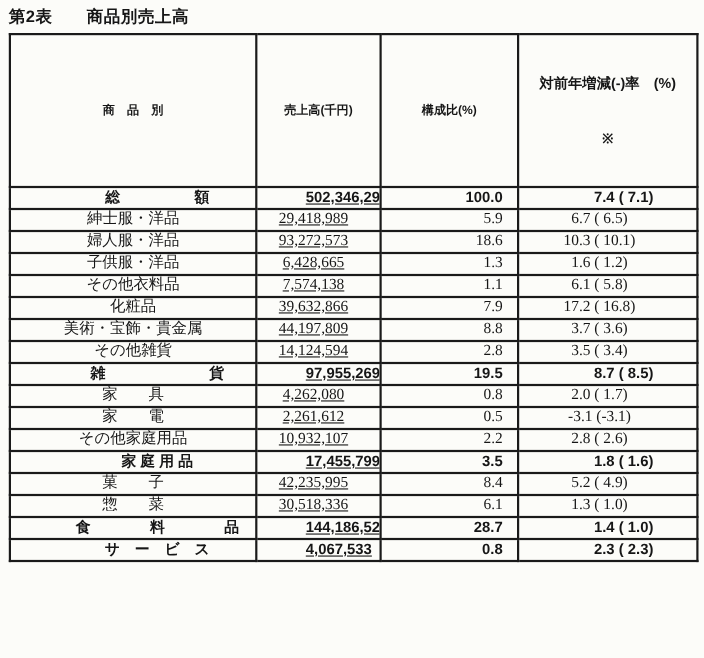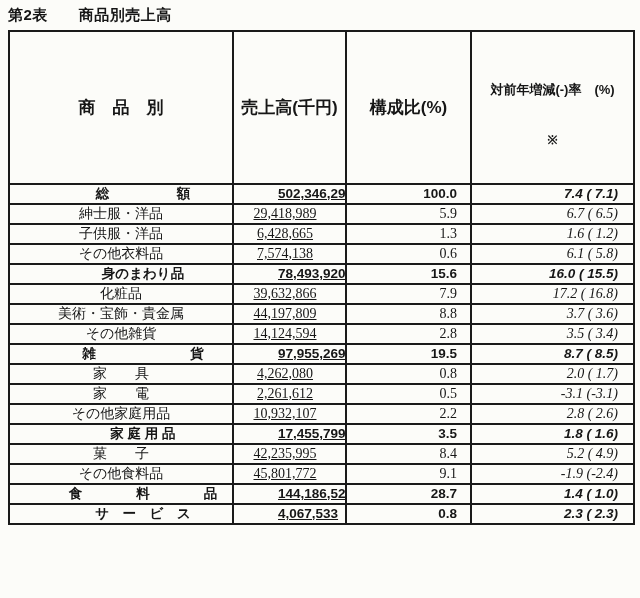--- a/index.html
+++ b/index.html
@@ -37,36 +37,36 @@
     padding: 0;
     overflow: hidden;
   }
   th {
     height: 37px;
     font-weight: 700;
     vertical-align: middle;
     text-align: center;
     white-space: pre;
   }
-  th .h-main { display: block; font-size: 17px; line-height: 16px; }
-  th.h-rate .h-main { font-size: 13px; margin-top: 14px; }
+  th .h-main { display: block; font-size: 11px; line-height: 16px; }
+  th.h-rate .h-main { font-size: 13px; }
   th.h-rate .h-mark { display: block; font-size: 12px; line-height: 13px; }
 
   td {
     height: 18.4px;
     font-size: 14px;
     line-height: 18px;
     vertical-align: middle;
     white-space: pre;
     font-family: "Liberation Serif", serif;
   }
   td.c-label { text-align: center; }
   td.c-sales { text-align: center; padding-right: 9px; text-decoration: underline; }
   td.c-ratio { text-align: right; padding-right: 13px; }
-  td.c-rate  { text-align: right; padding-right: 15px; font-style: italic; }
+  td.c-rate  { text-align: center; padding-right: 15px; }
 
   tr.bold td {
     font-family: "Liberation Sans", sans-serif;
     font-weight: 700;
     font-size: 13.5px;
     padding-left: 44px;
   }
 </style>
 </head>
 <body>
@@ -106,36 +106,36 @@
           <td class="c-ratio">100.0</td>
           <td class="c-rate">7.4 ( 7.1)</td>
         </tr>
         <tr>
           <td class="c-label">紳士服・洋品</td>
           <td class="c-sales">29,418,989</td>
           <td class="c-ratio">5.9</td>
           <td class="c-rate">6.7 ( 6.5)</td>
         </tr>
         <tr>
+          <td class="c-label">婦人服・洋品</td>
+          <td class="c-sales">93,272,573</td>
+          <td class="c-ratio">18.6</td>
+          <td class="c-rate">10.3 ( 10.1)</td>
+        </tr>
+        <tr>
           <td class="c-label">子供服・洋品</td>
           <td class="c-sales">6,428,665</td>
           <td class="c-ratio">1.3</td>
           <td class="c-rate">1.6 ( 1.2)</td>
         </tr>
         <tr>
           <td class="c-label">その他衣料品</td>
           <td class="c-sales">7,574,138</td>
-          <td class="c-ratio">0.6</td>
+          <td class="c-ratio">1.1</td>
           <td class="c-rate">6.1 ( 5.8)</td>
-        </tr>
-        <tr class="bold">
-          <td class="c-label">身のまわり品</td>
-          <td class="c-sales">78,493,920</td>
-          <td class="c-ratio">15.6</td>
-          <td class="c-rate">16.0 ( 15.5)</td>
         </tr>
         <tr>
           <td class="c-label">化粧品</td>
           <td class="c-sales">39,632,866</td>
           <td class="c-ratio">7.9</td>
           <td class="c-rate">17.2 ( 16.8)</td>
         </tr>
         <tr>
           <td class="c-label">美術・宝飾・貴金属</td>
           <td class="c-sales">44,197,809</td>
@@ -178,24 +178,24 @@
           <td class="c-ratio">3.5</td>
           <td class="c-rate">1.8 ( 1.6)</td>
         </tr>
         <tr>
           <td class="c-label">菓　　子</td>
           <td class="c-sales">42,235,995</td>
           <td class="c-ratio">8.4</td>
           <td class="c-rate">5.2 ( 4.9)</td>
         </tr>
         <tr>
-          <td class="c-label">その他食料品</td>
-          <td class="c-sales">45,801,772</td>
-          <td class="c-ratio">9.1</td>
-          <td class="c-rate">-1.9 (-2.4)</td>
+          <td class="c-label">惣　　菜</td>
+          <td class="c-sales">30,518,336</td>
+          <td class="c-ratio">6.1</td>
+          <td class="c-rate">1.3 ( 1.0)</td>
         </tr>
         <tr class="bold">
           <td class="c-label">食　　　　料　　　　品</td>
           <td class="c-sales">144,186,523</td>
           <td class="c-ratio">28.7</td>
           <td class="c-rate">1.4 ( 1.0)</td>
         </tr>
         <tr class="bold">
           <td class="c-label">サ　ー　ビ　ス</td>
           <td class="c-sales">4,067,533</td>

